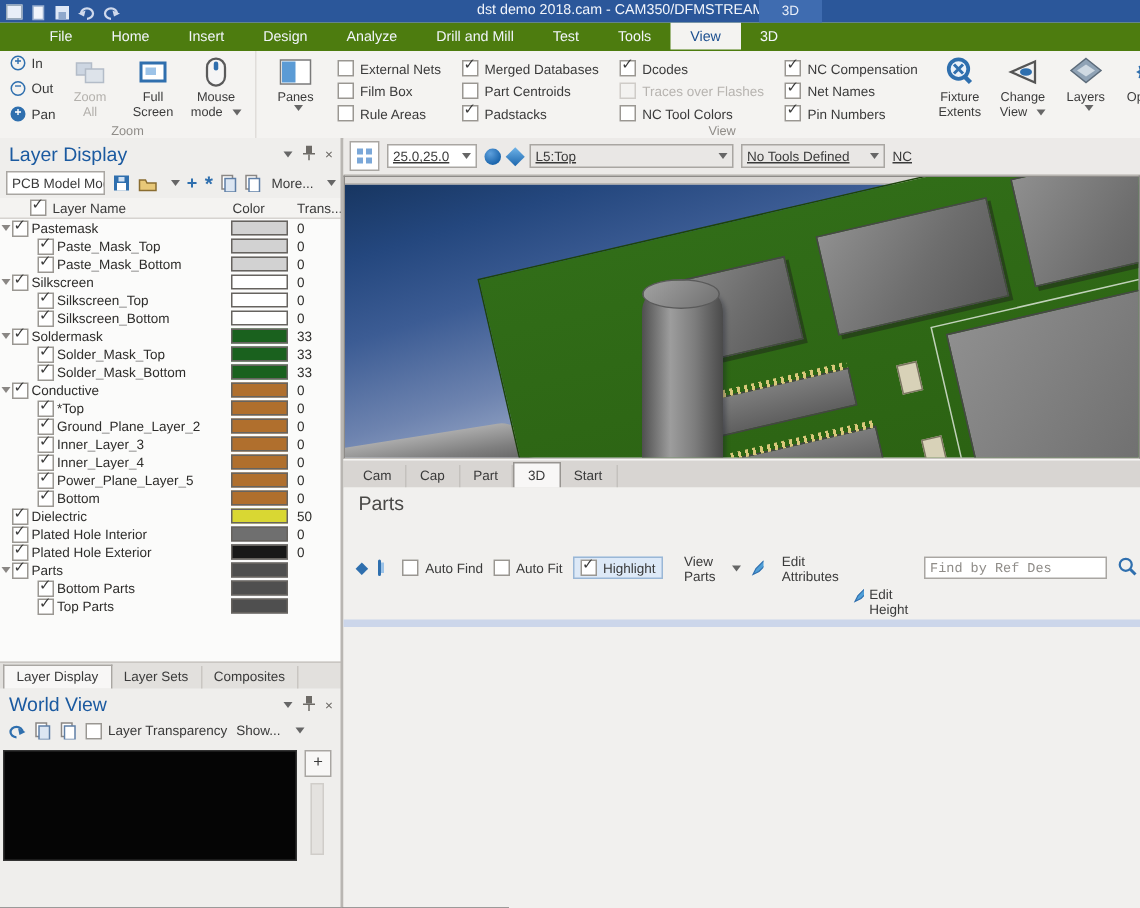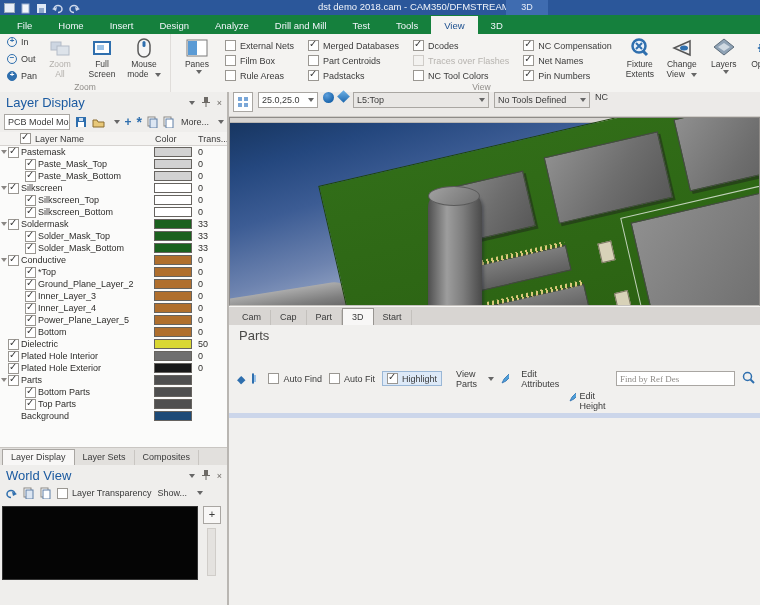--- a/index.html
+++ b/index.html
@@ -9,21 +9,21 @@
   
   .titlebar{position:relative;height:15px;background:#2b579a;display:flex;align-items:center;padding:0 4px;}
   .qat{display:flex;align-items:center;gap:5px;}
   .qicon{width:11px;height:10px;position:relative;display:inline-block;}
   .qicon svg{display:block}
   .apptile{width:11px;height:10px;background:#e8eef8;border:1px solid #9ab;box-sizing:border-box;}
   .ttext{position:absolute;left:318px;top:1px;font-size:9.5px;color:#f2f5fb;white-space:nowrap;}
   .ctx3d{position:absolute;left:506px;top:0;width:42px;height:15px;background:#3f6cb0;color:#e8eef8;
          font-size:9px;text-align:center;line-height:15px;}
   
-  .menubar{height:19px;background:#15803d;display:flex;align-items:center;padding-left:4px;}
+  .menubar{height:19px;background:#4d7c0f;display:flex;align-items:flex-start;padding-left:20px;}
   .mtab{color:#f2f5fb;font-size:9.5px;padding:4px 13px 3px;cursor:default;}
   .mtab.active{background:#f4f3f1;color:#1c4f8f;}
   
   .ribbon{height:58px;background:#f4f3f1;border-bottom:1px solid #d6d3d0;display:flex;}
   .rgroup{position:relative;border-right:1px solid #e0ddda;padding:2px 5px 11px 5px;display:flex;align-items:flex-start;}
   .glabel{position:absolute;bottom:0px;left:0;right:0;text-align:center;font-size:8.5px;color:#8f8c88;}
   .sstack{display:flex;flex-direction:column;justify-content:space-between;height:44px;padding:1px 2px;}
   .sbtn{display:flex;align-items:center;gap:4px;font-size:9px;color:#3a3a3a;}
   .cir{width:10px;height:10px;border-radius:50%;border:1.5px solid #2f6fae;box-sizing:border-box;
        font-size:8px;line-height:6px;text-align:center;color:#2f6fae;font-weight:bold;}
@@ -33,21 +33,21 @@
   .bic{height:22px;display:flex;align-items:center;justify-content:center;margin-bottom:1px;}
   .ckcols{display:flex;}
   .ckcol{display:flex;flex-direction:column;gap:4px;padding:4px 7px 0 7px;}
   .ck{display:flex;align-items:center;gap:4px;font-size:9px;white-space:nowrap;text-align:right;}
   .ck.disabled{color:#b7b4b0;}
   .cb{width:9px;height:9px;border:1px solid #9a9792;background:#fff;position:relative;flex:0 0 auto;}
   .cb.checked::after{content:"✓";position:absolute;left:0px;top:-3px;font-size:10px;color:#3a3a3a;}
   .ck.disabled .cb{border-color:#cfccc8;background:#f3f2f0;}
   
   .rightcol{position:absolute;left:228px;top:92px;width:532px;height:513px;display:flex;flex-direction:column;border-left:1px solid #b9b6b2;box-sizing:border-box;}
-  .coordbar{height:24px;background:#eceae8;border-bottom:1px solid #cfccc8;display:flex;align-items:flex-start;gap:5px;padding:0 4px;flex:0 0 auto;}
+  .coordbar{height:24px;background:#eceae8;border-bottom:1px solid #cfccc8;display:flex;align-items:center;gap:5px;padding:0 4px;flex:0 0 auto;text-decoration:underline;}
   .combo{height:16px;background:#fff;border:1px solid #a9a6a2;font-size:9px;display:flex;align-items:center;
          justify-content:space-between;padding:0 3px;box-sizing:border-box;white-space:nowrap;overflow:hidden;}
   .combo.gray{background:#e9e7e5;}
   .darr{width:0;height:0;border-left:3px solid transparent;border-right:3px solid transparent;border-top:4px solid #666;margin-left:4px;flex:0 0 auto;}
   .gridbtn{width:18px;height:18px;border:1px solid #a9a6a2;background:#fff;display:flex;align-items:center;justify-content:center;}
   .gridglyph{width:10px;height:10px;background:
      linear-gradient(#7aa7d8,#7aa7d8) 0 0/4px 4px no-repeat,
      linear-gradient(#7aa7d8,#7aa7d8) 6px 0/4px 4px no-repeat,
      linear-gradient(#7aa7d8,#7aa7d8) 0 6px/4px 4px no-repeat,
      linear-gradient(#7aa7d8,#7aa7d8) 6px 6px/4px 4px no-repeat;}
@@ -86,21 +86,21 @@
   .dtab{font-size:9px;color:#3a3a3a;padding:2px 9px 3px;border-right:1px solid #c4c1bd;}
   .dtab.active{background:#f8f7f6;border:1px solid #989591;border-bottom:none;padding-top:3px;}
   .partspanel{flex:1 1 auto;background:#f1f0ee;display:flex;flex-direction:column;}
   .ptitle{font-size:13px;color:#4a4947;padding:3px 10px 1px;}
   .ptools{display:flex;align-items:center;gap:7px;padding:2px 8px;font-size:9px;}
   .pdia{color:#2f6fae;font-size:11px;line-height:10px;}
   .pboard{width:13px;height:11px;border:1.5px solid #2f6fae;border-radius:2px;position:relative;box-sizing:border-box;}
   .pboard::after{content:"";position:absolute;inset:1px;border:1px solid #9cc3e8;}
   .hilite{display:flex;align-items:center;gap:4px;background:#dde9f7;border:1px solid #9ab7d6;padding:1px 4px;}
   .vsep{width:1px;height:14px;background:#d0cdc9;}
-  .findbox{width:148px;height:15px;border:1px solid #a9a6a2;background:#fff;font-size:9px;padding:0 3px;box-sizing:border-box;font-family:Liberation Serif, serif;color:#333;}
+  .findbox{width:148px;height:15px;border:1px solid #a9a6a2;background:#fff;font-size:9px;padding:0 3px;box-sizing:border-box;font-family:Liberation Mono, monospace;color:#333;}
   .findbox::placeholder{color:#8f8c88;}
   .bottomstrip{height:5px;background:#ccd6ea;flex:0 0 auto;}
   
   .leftpanel{position:absolute;left:0;top:92px;width:228px;height:513px;background:#efeeec;display:flex;flex-direction:column;}
   .phead{display:flex;align-items:center;padding:3px 6px 2px;flex:0 0 auto;}
   .phead .ptxt{font-size:13px;color:#1b5aa0;flex:1;}
   .phicons{display:flex;gap:7px;align-items:center;color:#6d6a66;font-size:9px;}
   .ldtools{display:flex;align-items:center;gap:5px;padding:2px 4px;flex:0 0 auto;}
   .icbtn{display:flex;align-items:center;justify-content:center;}
   .moretxt{font-size:9px;color:#3a3a3a;margin-left:2px;white-space:nowrap;}
@@ -624,29 +624,20 @@
         <div class="lrow lvl1">
           <span class="exp"></span>
           <span class="cbwrap">
             <span class="cb checked"></span>
           </span>
           <span class="lname">Top Parts</span>
           <span class="swatch" style="background: rgb(79, 79, 79);"></span>
           <span class="trval"></span>
         </div>
 
-        <div class="lrow no-check">
-          <span class="exp"></span>
-          <span class="cbwrap">
-            <span class="cb"></span>
-          </span>
-          <span class="lname">Background</span>
-          <span class="swatch" style="background: rgb(29, 74, 119);"></span>
-          <span class="trval"></span>
-        </div>
       </div>
     <div class="ldtabs">
 
         <div class="ldtab active">Layer Display</div>
 
         <div class="ldtab">Layer Sets</div>
 
         <div class="ldtab">Composites</div>
       </div>
     <div class="phead">

